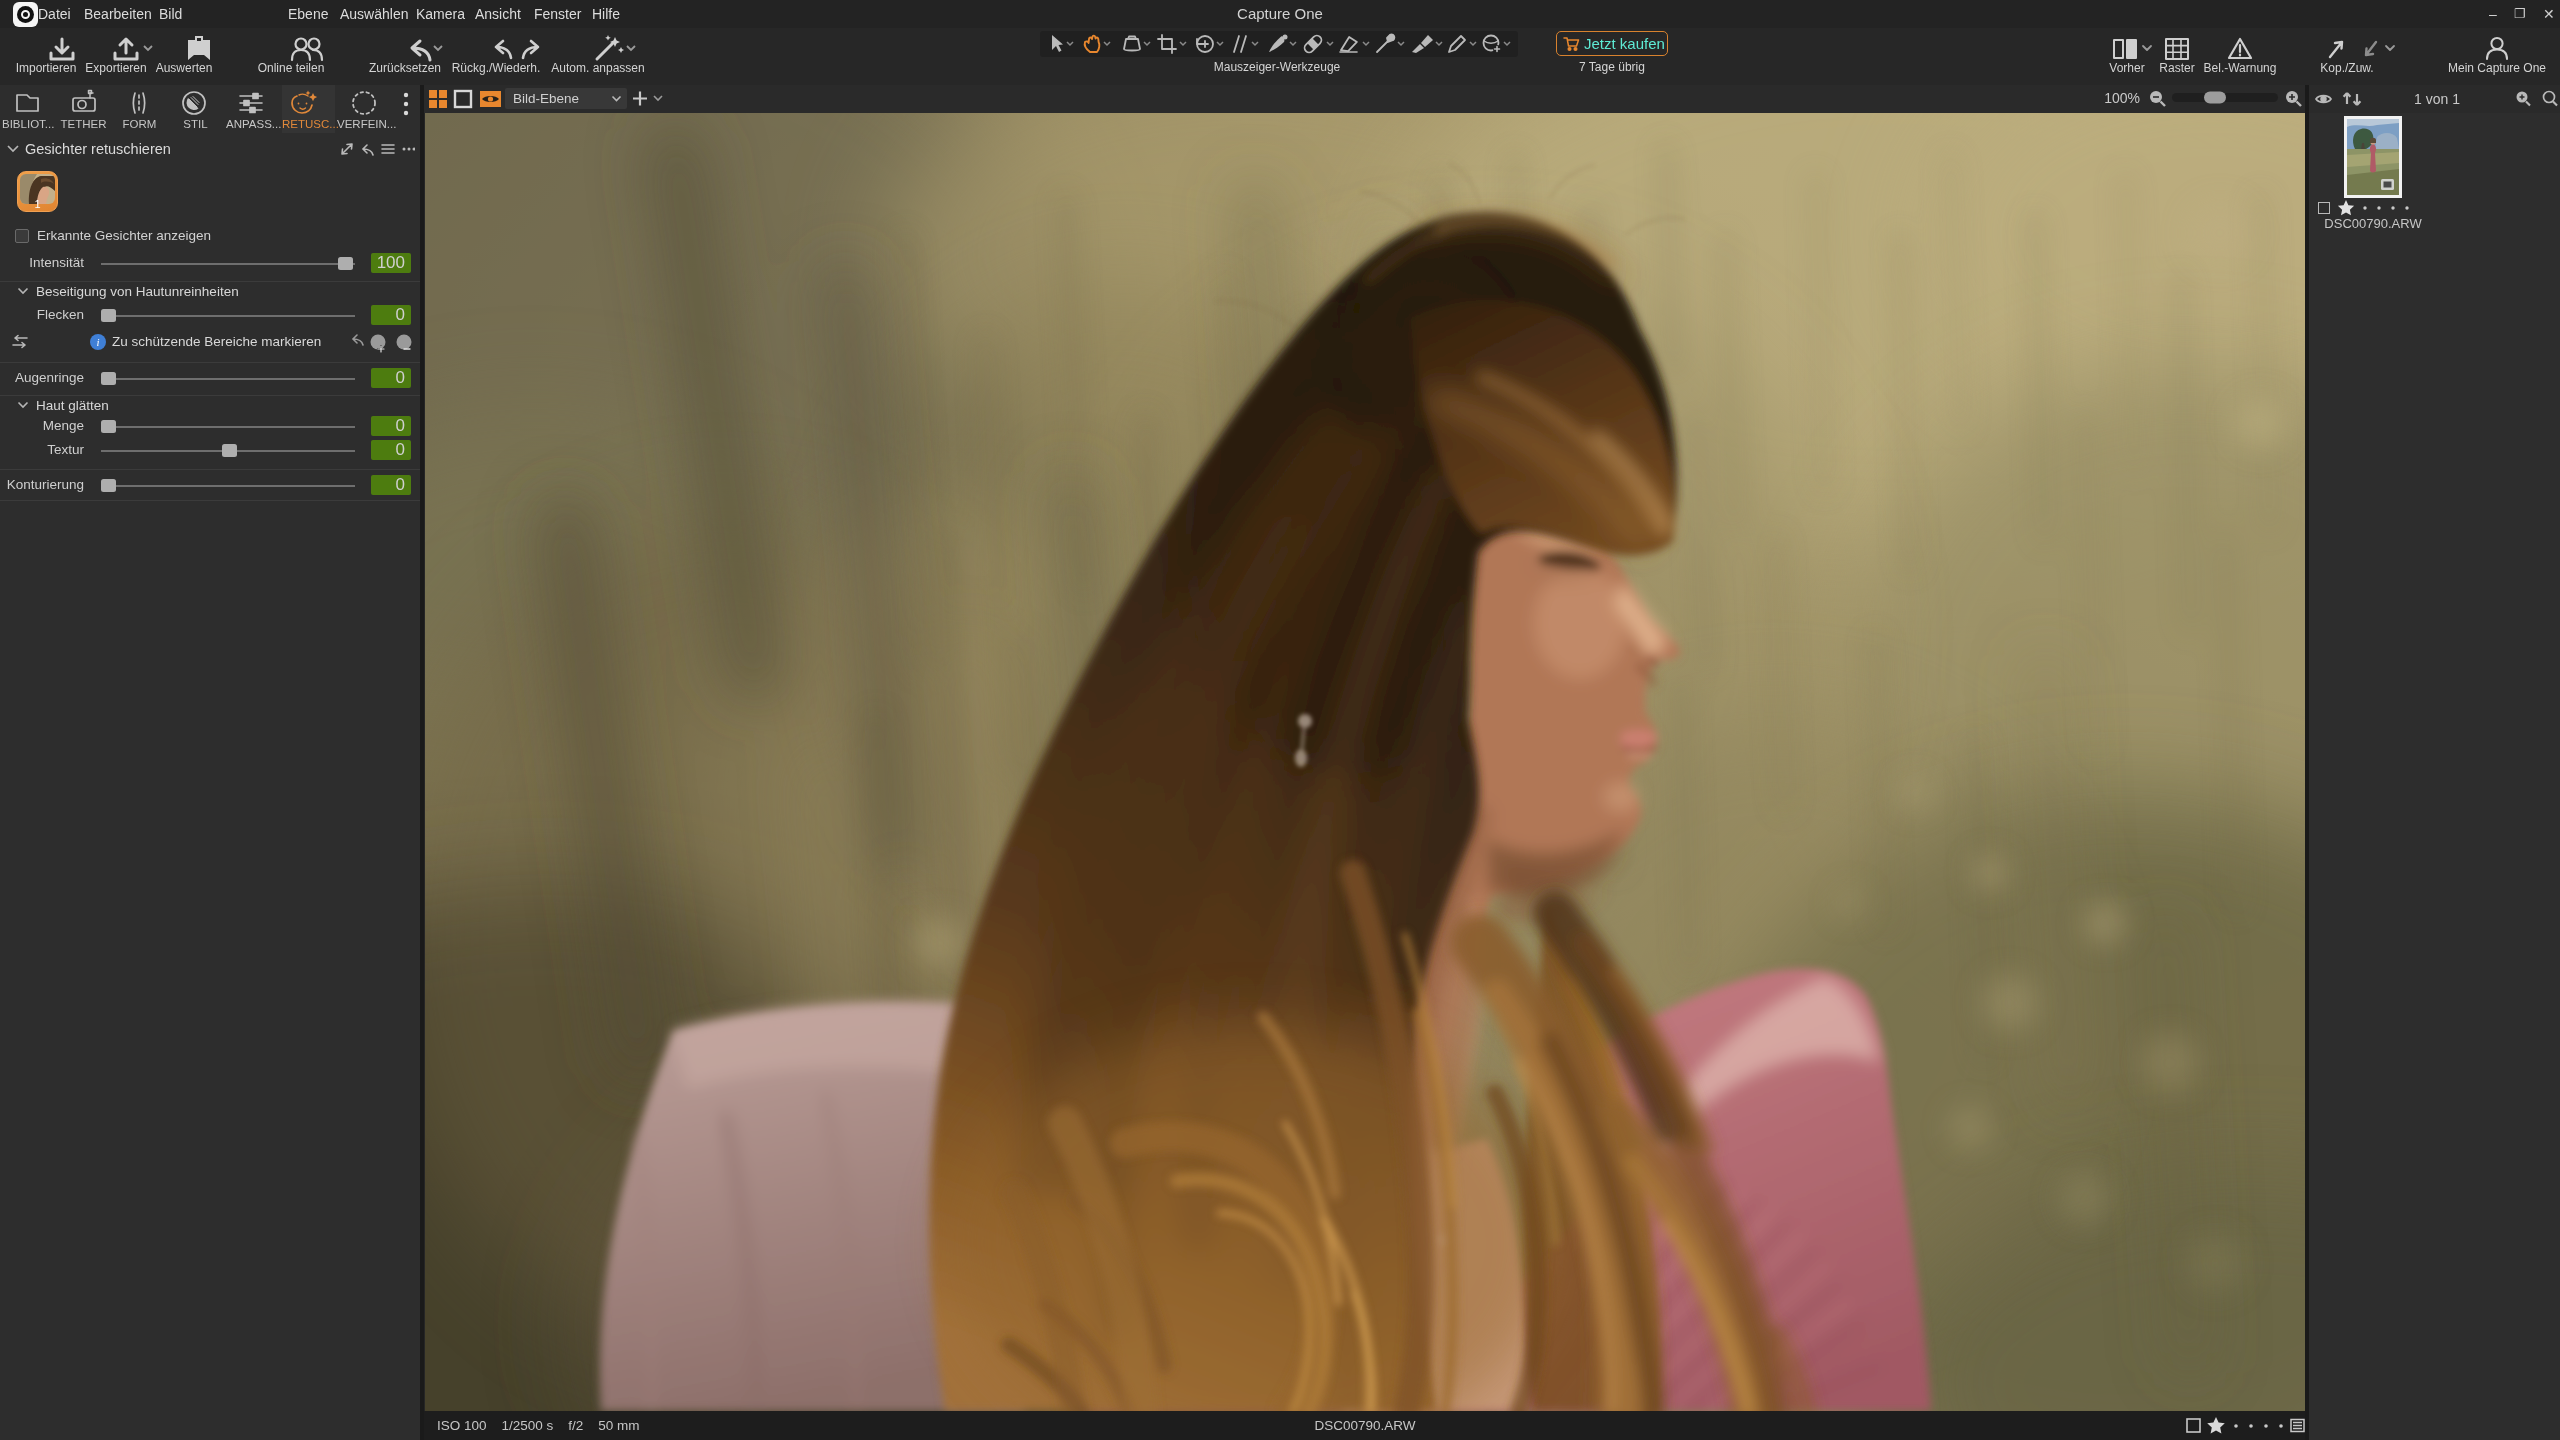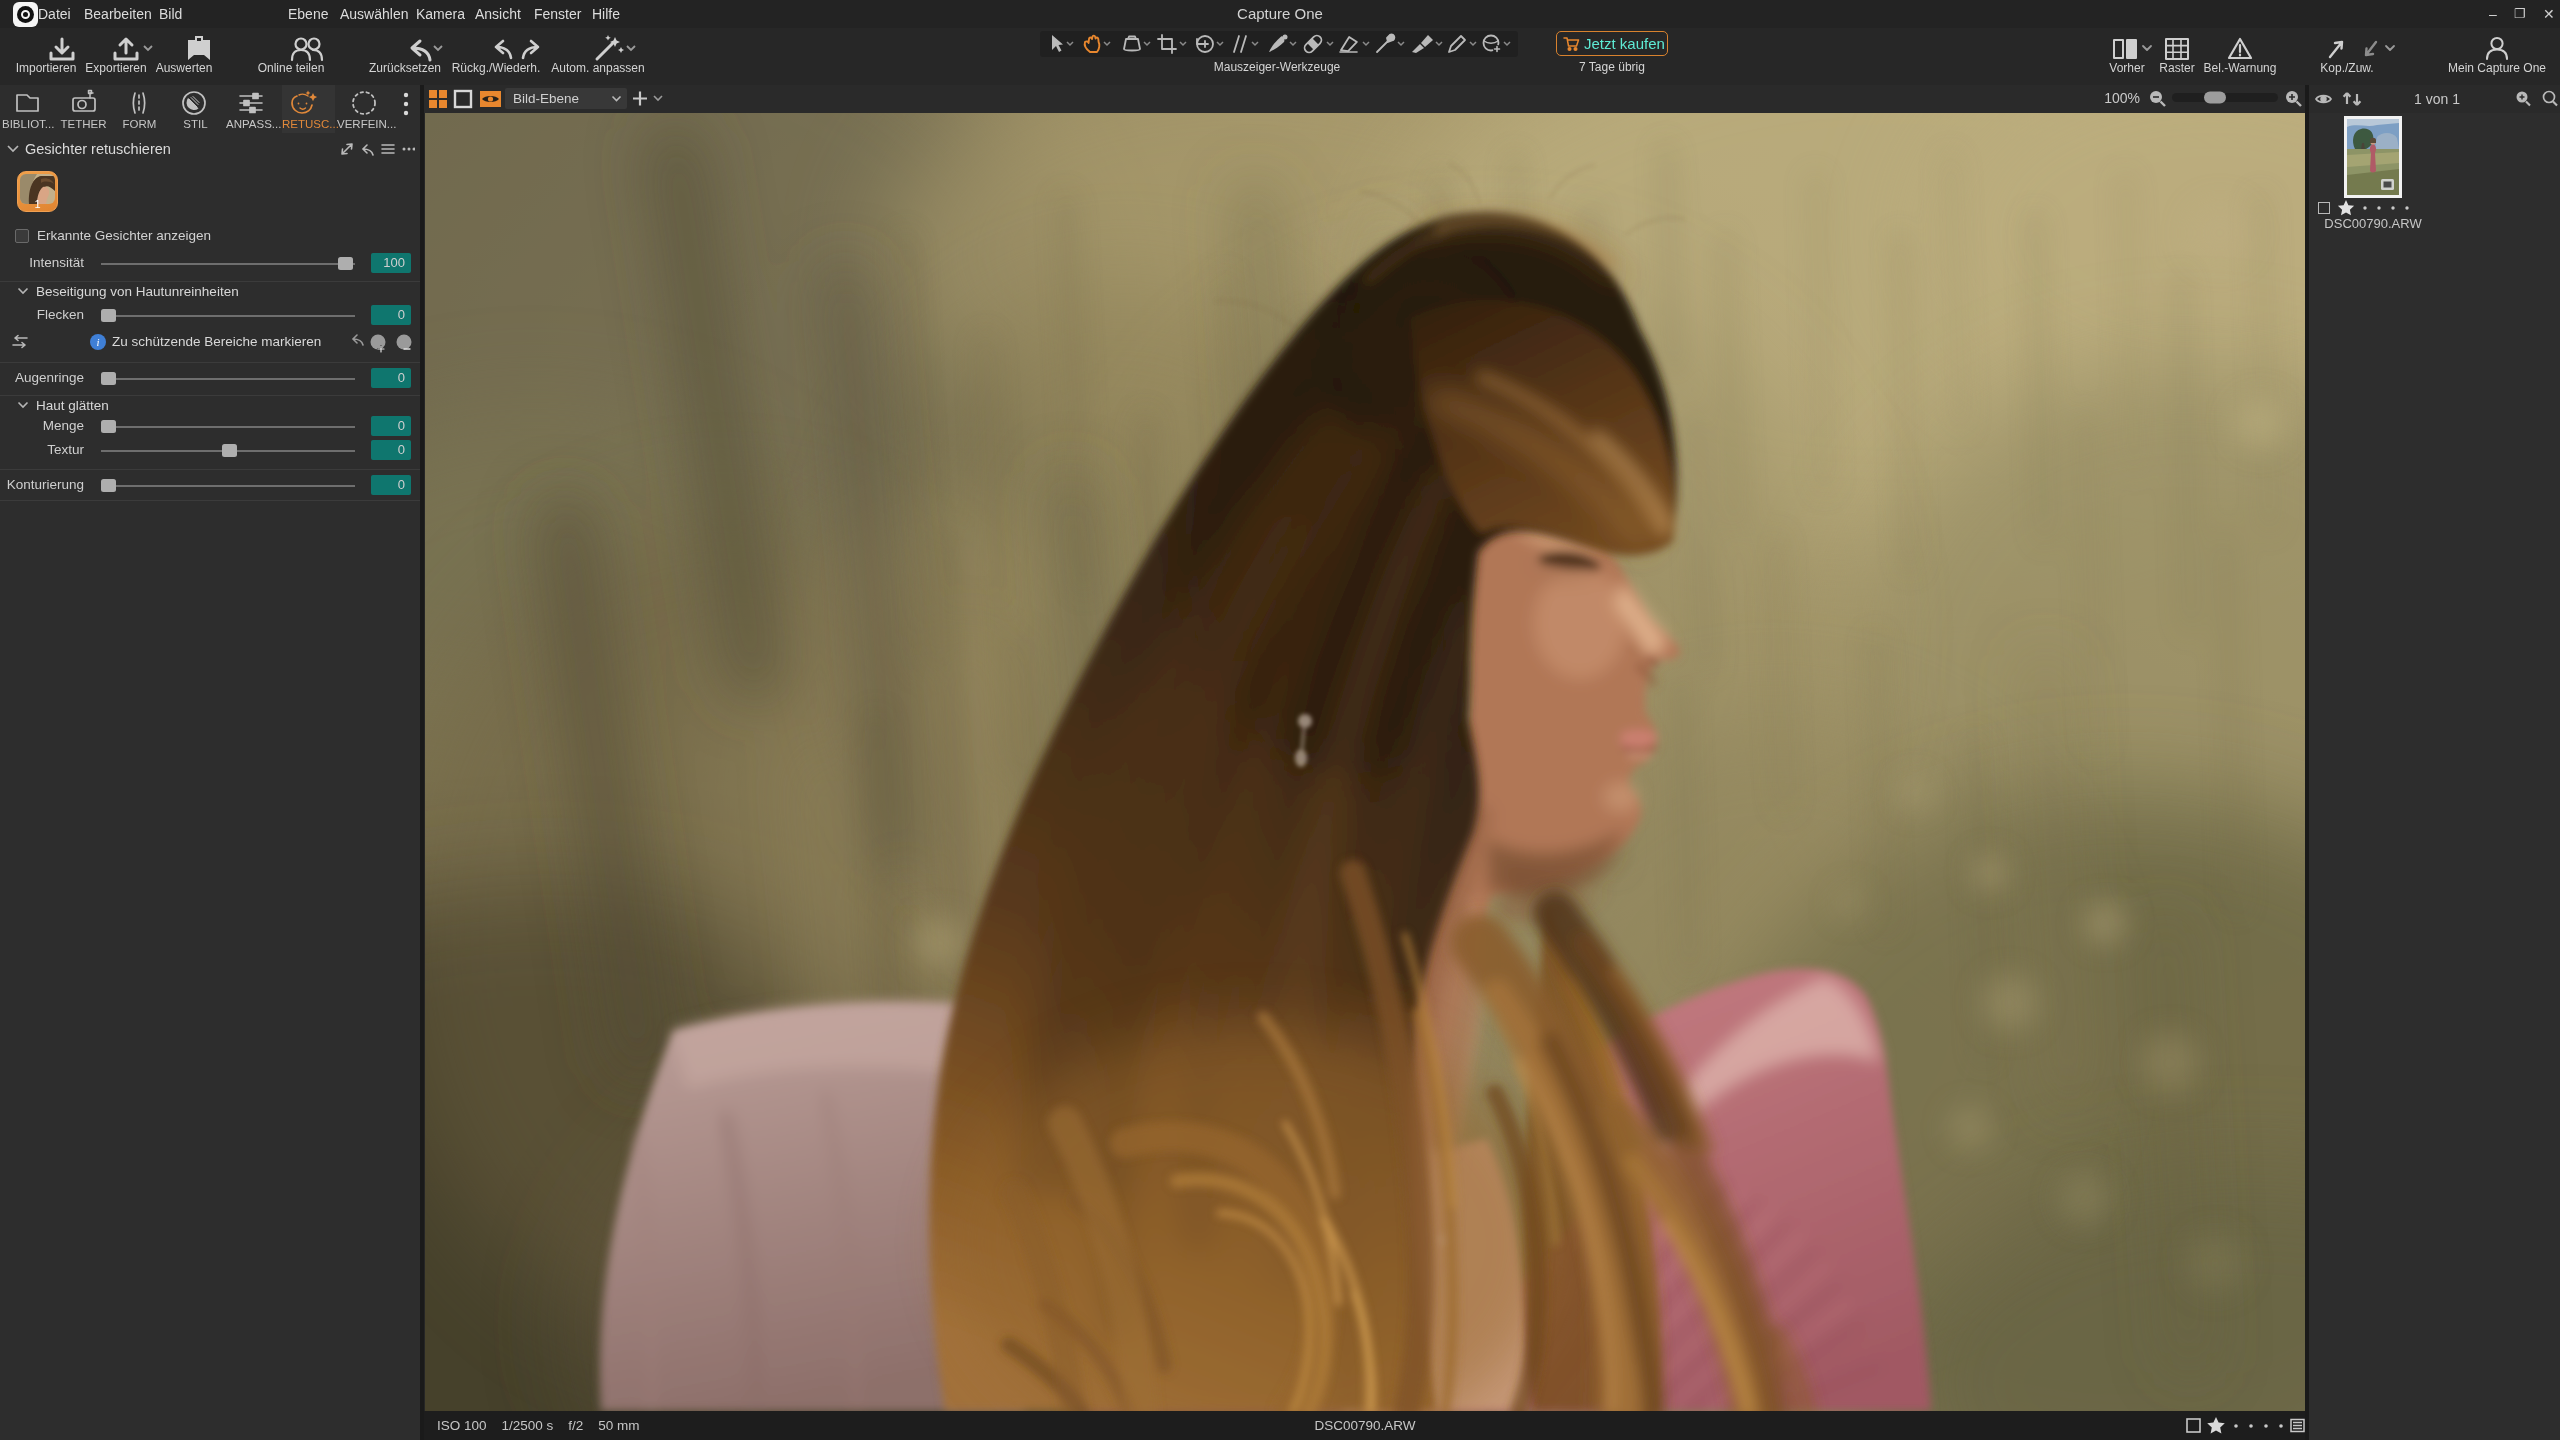--- a/index.html
+++ b/index.html
@@ -19,21 +19,21 @@
   .tblabel { position:absolute; top:61px; color:#d4d4d4; font-size:12px; white-space:nowrap; transform:translateX(-50%); }
 
   
   #leftpanel { left:0; top:85px; width:420px; height:1355px; background:#2d2d2d; }
   
   .gapcol { background:#1a1a1a; }
   .slrow { left:0; width:420px; height:16px; }
   .sllabel { position:absolute; right:336px; top:0; font-size:13.5px; color:#cfcfcf; white-space:nowrap; }
   .sltrack { position:absolute; left:101px; top:8px; width:254px; height:2px; background:#6e6e6e; }
   .slthumb { position:absolute; top:2px; width:15px; height:13px; background:#aeaeae; border-radius:2.5px; }
-  .slval { position:absolute; left:371px; top:-2px; width:40px; height:20px; background:#0f766e; color:#cfcfcf; font-size:13px; text-align:right; line-height:20px; padding-right:6px; border-radius:2px; }
+  .slval { position:absolute; left:371px; top:-2px; width:40px; height:20px; background:#4d7c0f; color:#cfcfcf; font-size:17px; text-align:right; line-height:20px; padding-right:6px; border-radius:2px; }
   .divline { left:0; width:420px; height:1px; background:#3b3b3b; }
 
   
   #viewertb { left:424px; top:85px; width:1881px; height:28px; background:#2a2a2a; }
   #photo { left:425px; top:113px; width:1880px; height:1298px; background:#9a8f66; }
   #statusbar { left:424px; top:1411px; width:1881px; height:29px; background:#1d1d1d; }
 
   
   #browser { left:2309px; top:85px; width:251px; height:1355px; background:#2d2d2d; }
   #browsertb { left:2309px; top:85px; width:251px; height:28px; background:#2a2a2a; }

